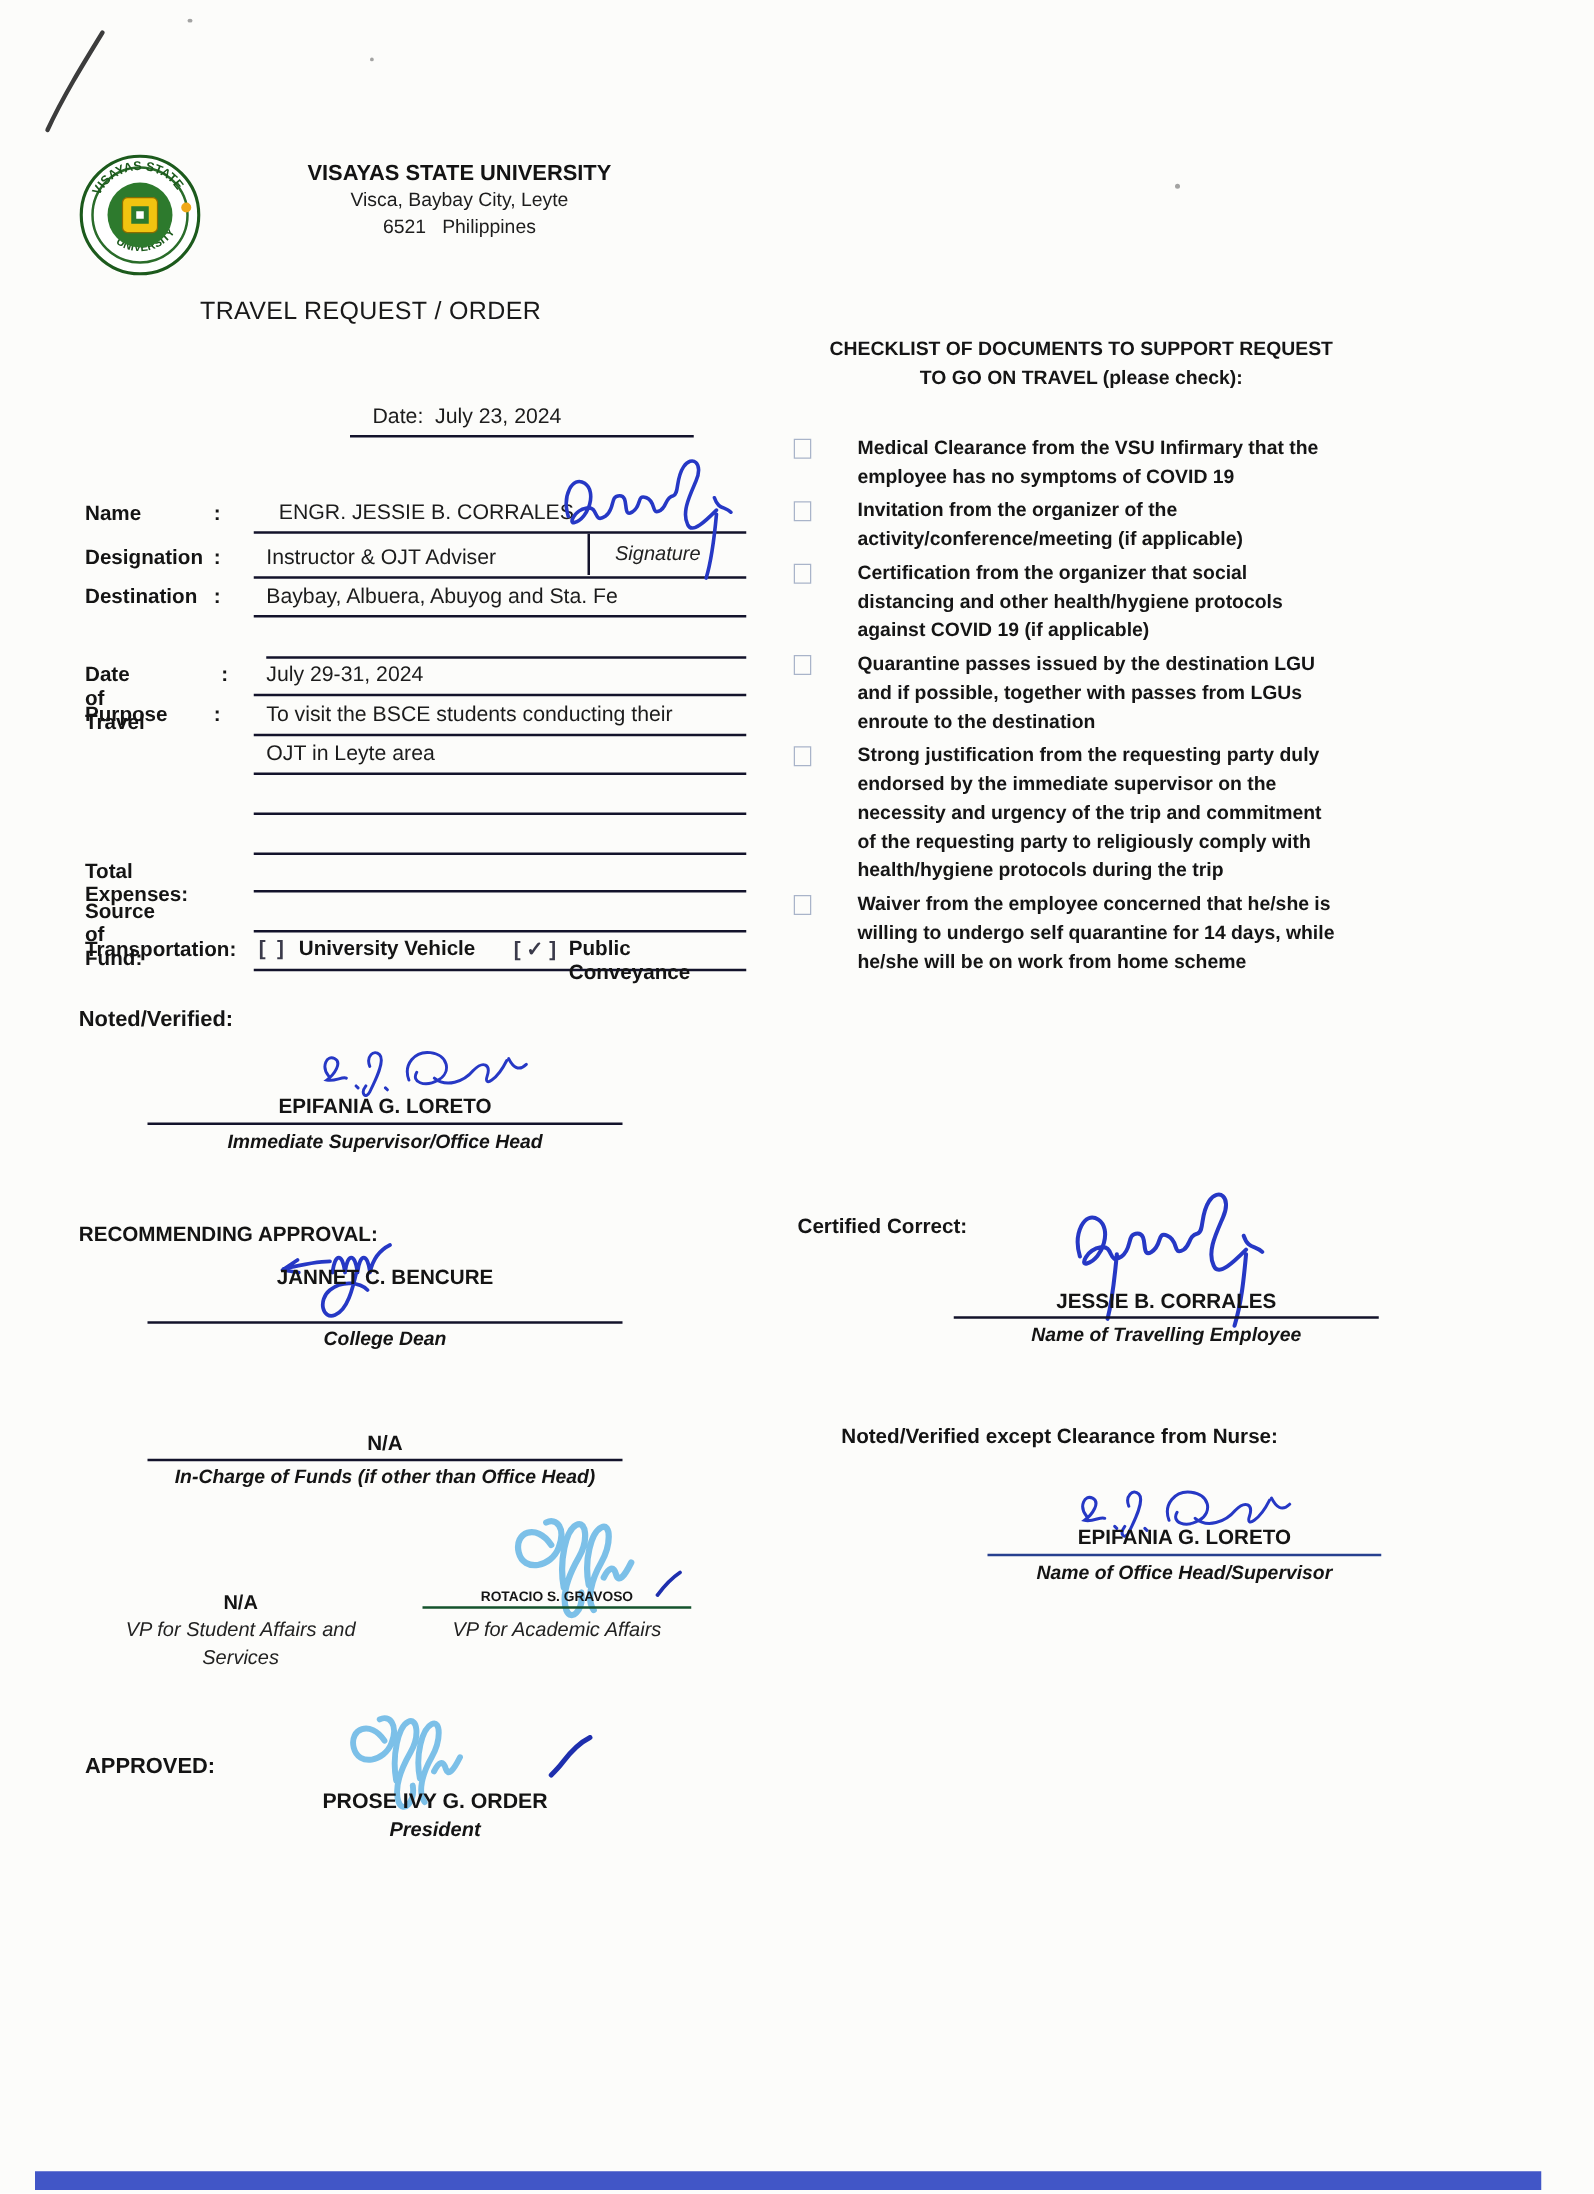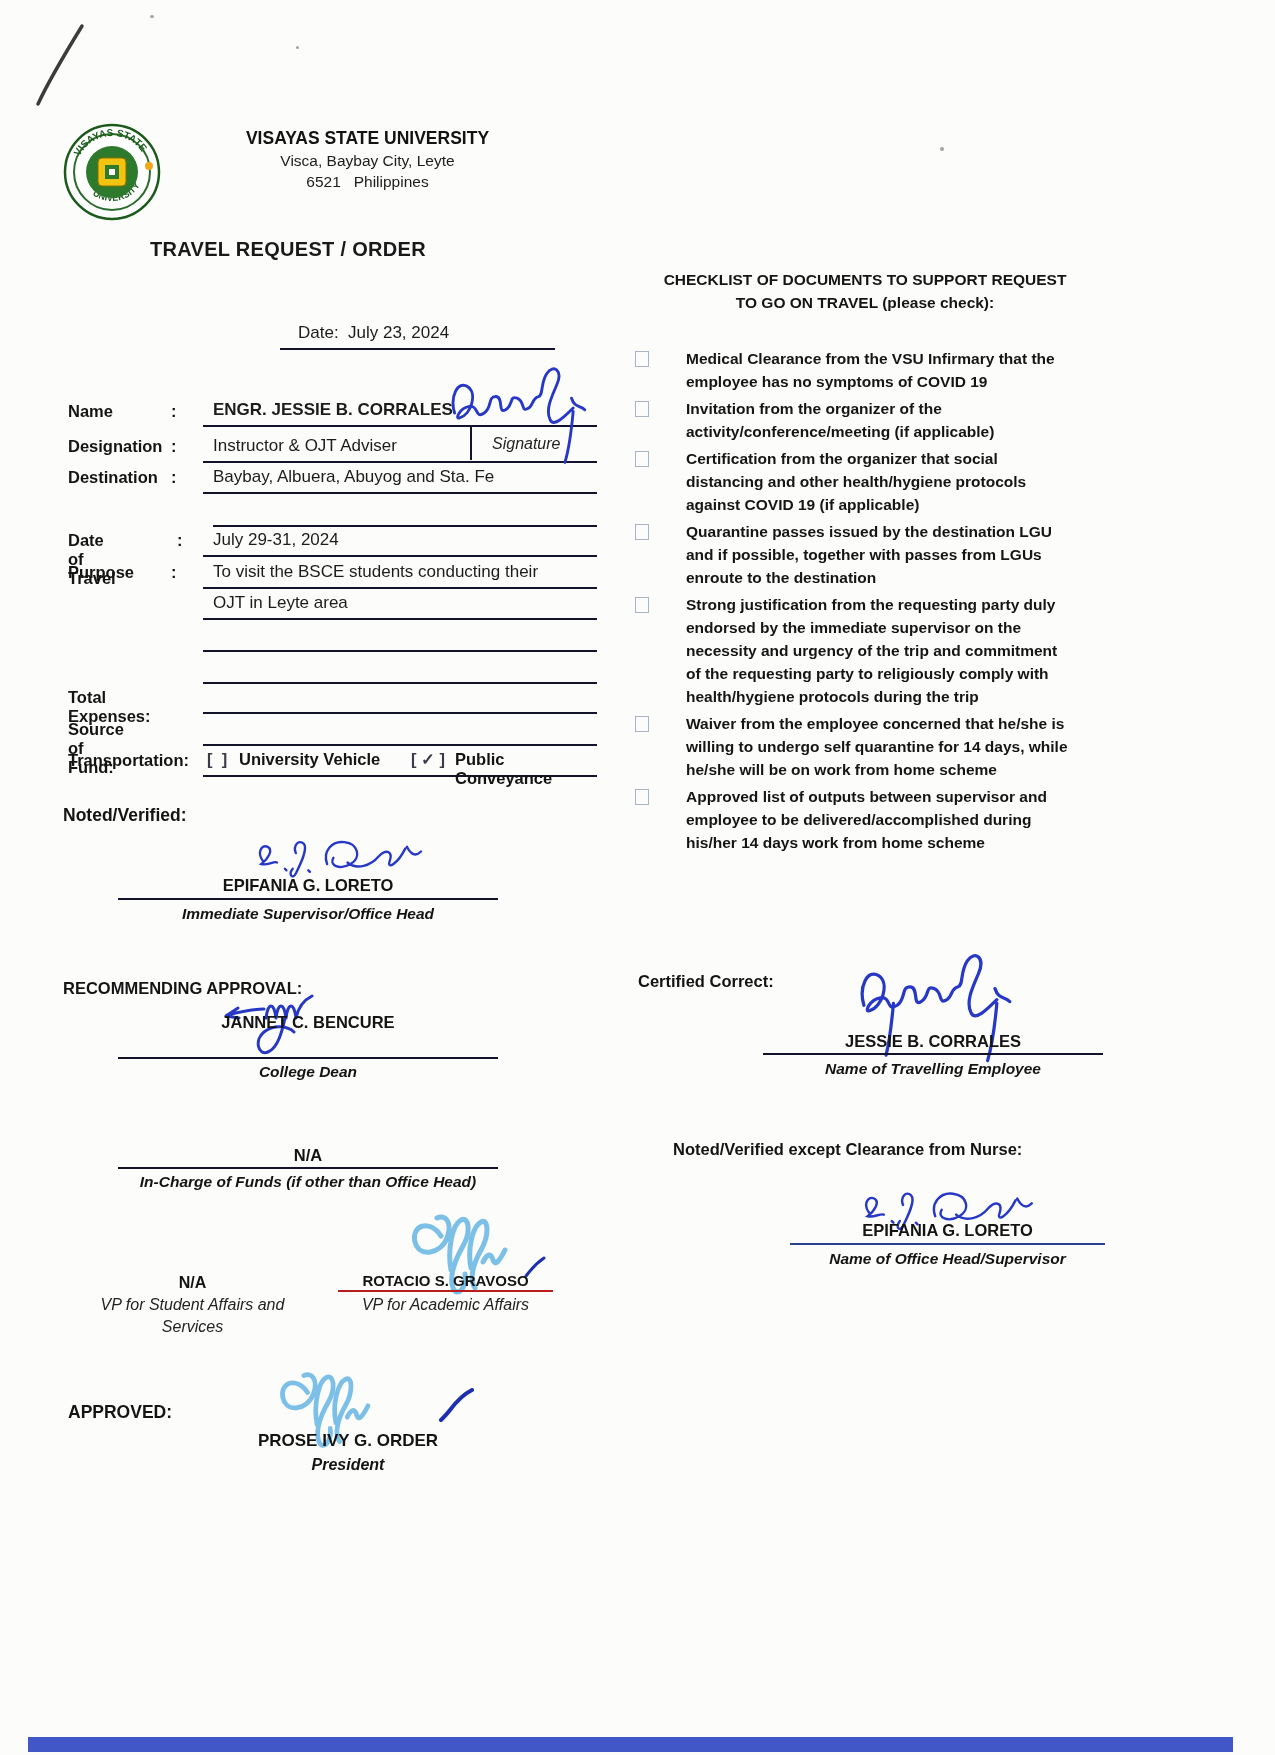--- a/index.html
+++ b/index.html
@@ -2,21 +2,21 @@
 <html><head>
 <meta charset="utf-8">
 <style>
   html,body{margin:0;padding:0;background:#ffffff;}
   .page{
     position:relative;width:1275px;height:1755px;margin:0 auto;
     background:#fcfcfa;overflow:hidden;
     font-family:"Liberation Sans", sans-serif;color:#191919;
   }
   .abs{position:absolute;}
-  .b{font-weight:bold;}
+  .b{font-weight:normal;margin-left:10px;}
   .ctr{text-align:center;}
   .lbl{font-weight:bold;font-size:16.5px;color:#141414;}
   .val{font-size:17px;color:#1c1c1c;white-space:nowrap;}
   .fline{border-bottom:2px solid #13132b;}
   .sigline{border-bottom:2px solid #13132b;}
   .name-sig{font-weight:bold;font-size:16.5px;color:#141414;}
   .role{font-weight:bold;font-style:italic;font-size:15.5px;color:#141414;}
   .role-plain{font-style:italic;font-size:15.5px;color:#222;}
   .chk-line{font-weight:bold;font-size:15.5px;line-height:23px;color:#151515;}
   .check-item{display:flex;margin-bottom:4px;gap:21px;}
@@ -173,21 +173,21 @@
   <svg class="abs" style="left:405px;top:1210px;" width="110" height="90" viewBox="0 0 110 90">
     <path d="M36,26 C24,8 6,16 10,32 C14,48 36,44 42,28 C48,12 40,4 32,8 M46,60 C42,38 48,14 56,10 C64,6 66,22 58,36 C50,50 44,66 48,78 C52,88 62,78 60,64 M66,58 C62,38 68,16 76,12 C84,8 84,26 76,40 C68,54 64,70 70,78 M78,52 C82,44 86,42 88,50 C90,56 94,52 100,40" stroke="#7cc0e8" stroke-width="5" fill="none" stroke-linecap="round"></path>
   </svg>
   <svg class="abs" style="left:524px;top:1256px;" width="22" height="22" viewBox="0 0 22 22">
     <path d="M2,20 C8,12 14,6 20,2" stroke="#1e2fae" stroke-width="3" fill="none" stroke-linecap="round"></path>
   </svg>
 
   <div class="abs ctr name-sig" style="left:85px;top:1274px;width:215px;font-size:16px;">N/A</div>
   <div class="abs ctr role-plain" style="left:85px;top:1296px;width:215px;font-size:16px;">VP for Student Affairs and</div>
   <div class="abs ctr role-plain" style="left:85px;top:1318px;width:215px;font-size:16px;">Services</div>
-  <div class="abs ctr name-sig" style="left:338px;top:1272px;width:215px;font-size:15px;border-bottom:2px solid #b91c1c;padding-bottom:1px;">ROTACIO S. GRAVOSO</div>
+  <div class="abs ctr name-sig" style="left:338px;top:1272px;width:215px;font-size:11px;border-bottom:2px solid #14532d;padding-bottom:1px;">ROTACIO S. GRAVOSO</div>
   <div class="abs ctr role-plain" style="left:338px;top:1296px;width:215px;font-size:16px;">VP for Academic Affairs</div>
 
   <span class="lbl abs" style="left:68px;top:1402px;font-size:17.5px;">APPROVED:</span>
   <svg class="abs" style="left:268px;top:1368px;" width="115" height="85" viewBox="0 0 110 90">
     <path d="M36,26 C24,8 6,16 10,32 C14,48 36,44 42,28 C48,12 40,4 32,8 M46,60 C42,38 48,14 56,10 C64,6 66,22 58,36 C50,50 44,66 48,78 C52,88 62,78 60,64 M66,58 C62,38 68,16 76,12 C84,8 84,26 76,40 C68,54 64,70 70,78 M78,52 C82,44 86,42 88,50 C90,56 94,52 100,40" stroke="#7cc0e8" stroke-width="5" fill="none" stroke-linecap="round"></path>
   </svg>
   <svg class="abs" style="left:436px;top:1388px;" width="40" height="40" viewBox="0 0 40 40">
     <path d="M5,32 C8,29 11,26 14,22 M14,22 C20,14 28,6 36,2" stroke="#1e2fae" stroke-width="4" fill="none" stroke-linecap="round"></path>
   </svg>
   <div class="abs ctr name-sig" style="left:243px;top:1431px;width:210px;font-size:17px;">PROSE IVY G. ORDER</div>
@@ -240,28 +240,20 @@
       </span>
     </div>
     <div class="check-item">
       <span class="check-box"></span>
       <span>
         <div class="chk-line">Waiver from the employee concerned that he/she is</div>
         <div class="chk-line">willing to undergo self quarantine for 14 days, while</div>
         <div class="chk-line">he/she will be on work from home scheme</div>
       </span>
     </div>
-    <div class="check-item">
-      <span class="check-box"></span>
-      <span>
-        <div class="chk-line">Approved list of outputs between supervisor and</div>
-        <div class="chk-line">employee to be delivered/accomplished during</div>
-        <div class="chk-line">his/her 14 days work from home scheme</div>
-      </span>
-    </div>
   </div>
 
   <span class="lbl abs" style="left:638px;top:972px;font-size:16.5px;">Certified Correct:</span>
   <svg class="abs" style="left:840px;top:948px;" width="190" height="120" viewBox="0 0 170 130">
     <path d="M8,62 C2,42 12,22 24,30 C36,38 28,64 14,68 C8,70 14,56 26,54 C38,52 32,70 44,62 C54,55 48,42 58,42 C68,42 60,64 70,58 C80,52 74,40 84,44 C94,48 88,62 98,56 C104,52 102,44 110,42 C116,40 112,26 120,14 C128,2 140,10 132,28 C126,42 118,58 124,70 C128,80 142,66 152,56 M150,44 C154,56 160,52 166,58 M152,60 C150,82 148,102 142,122 M40,60 C38,82 36,100 32,116" stroke="#2638c5" stroke-width="3.5" fill="none" stroke-linecap="round" stroke-linejoin="round"></path>
   </svg>
   <div class="abs ctr name-sig" style="left:763px;top:1032px;width:340px;">JESSIE B. CORRALES</div>
   <div class="abs sigline" style="left:763px;top:1053px;width:340px;height:0;"></div>
   <div class="abs ctr role" style="left:763px;top:1060px;width:340px;">Name of Travelling Employee</div>
 

